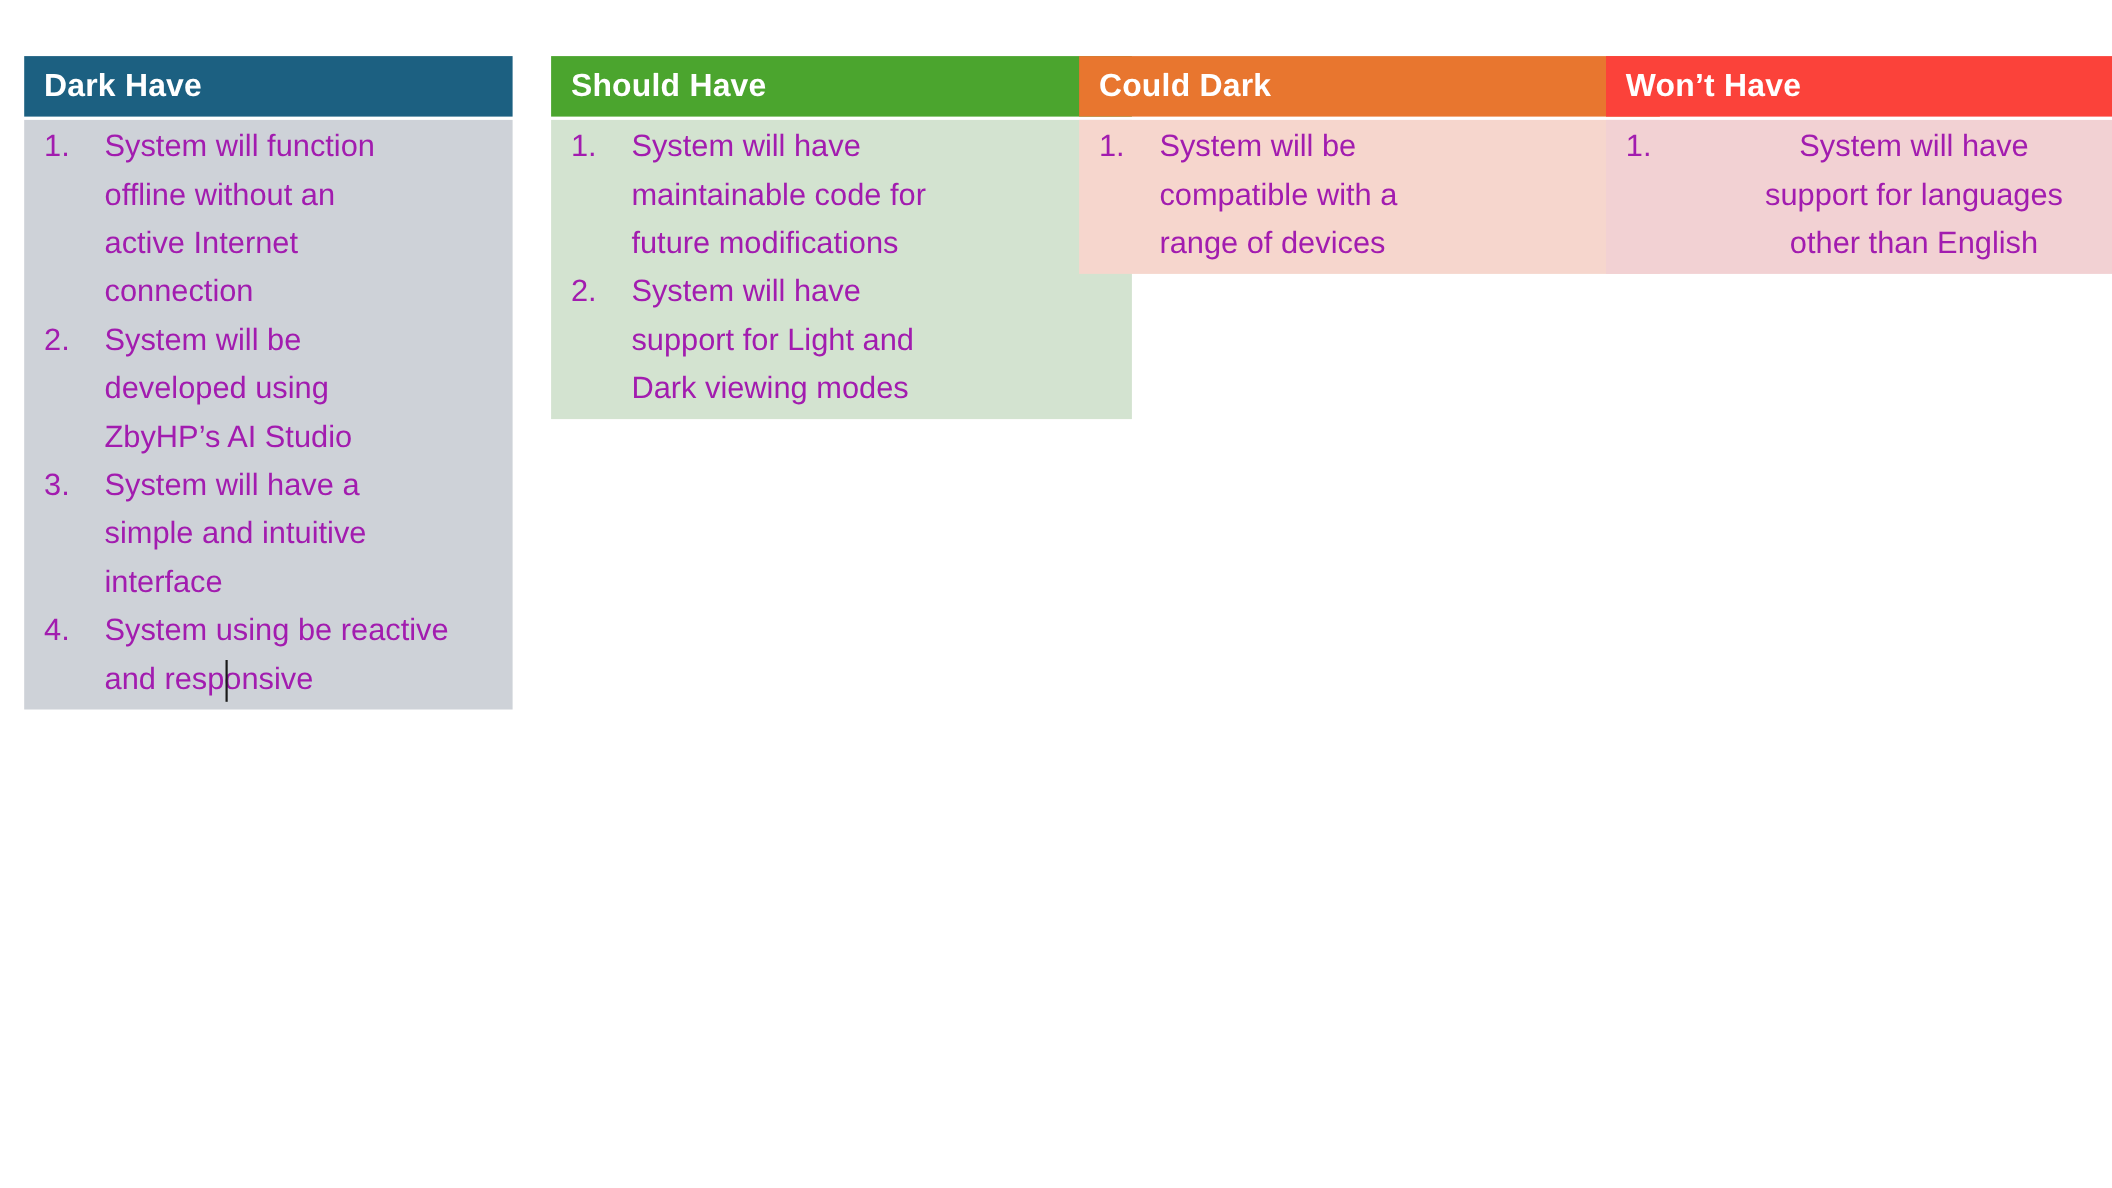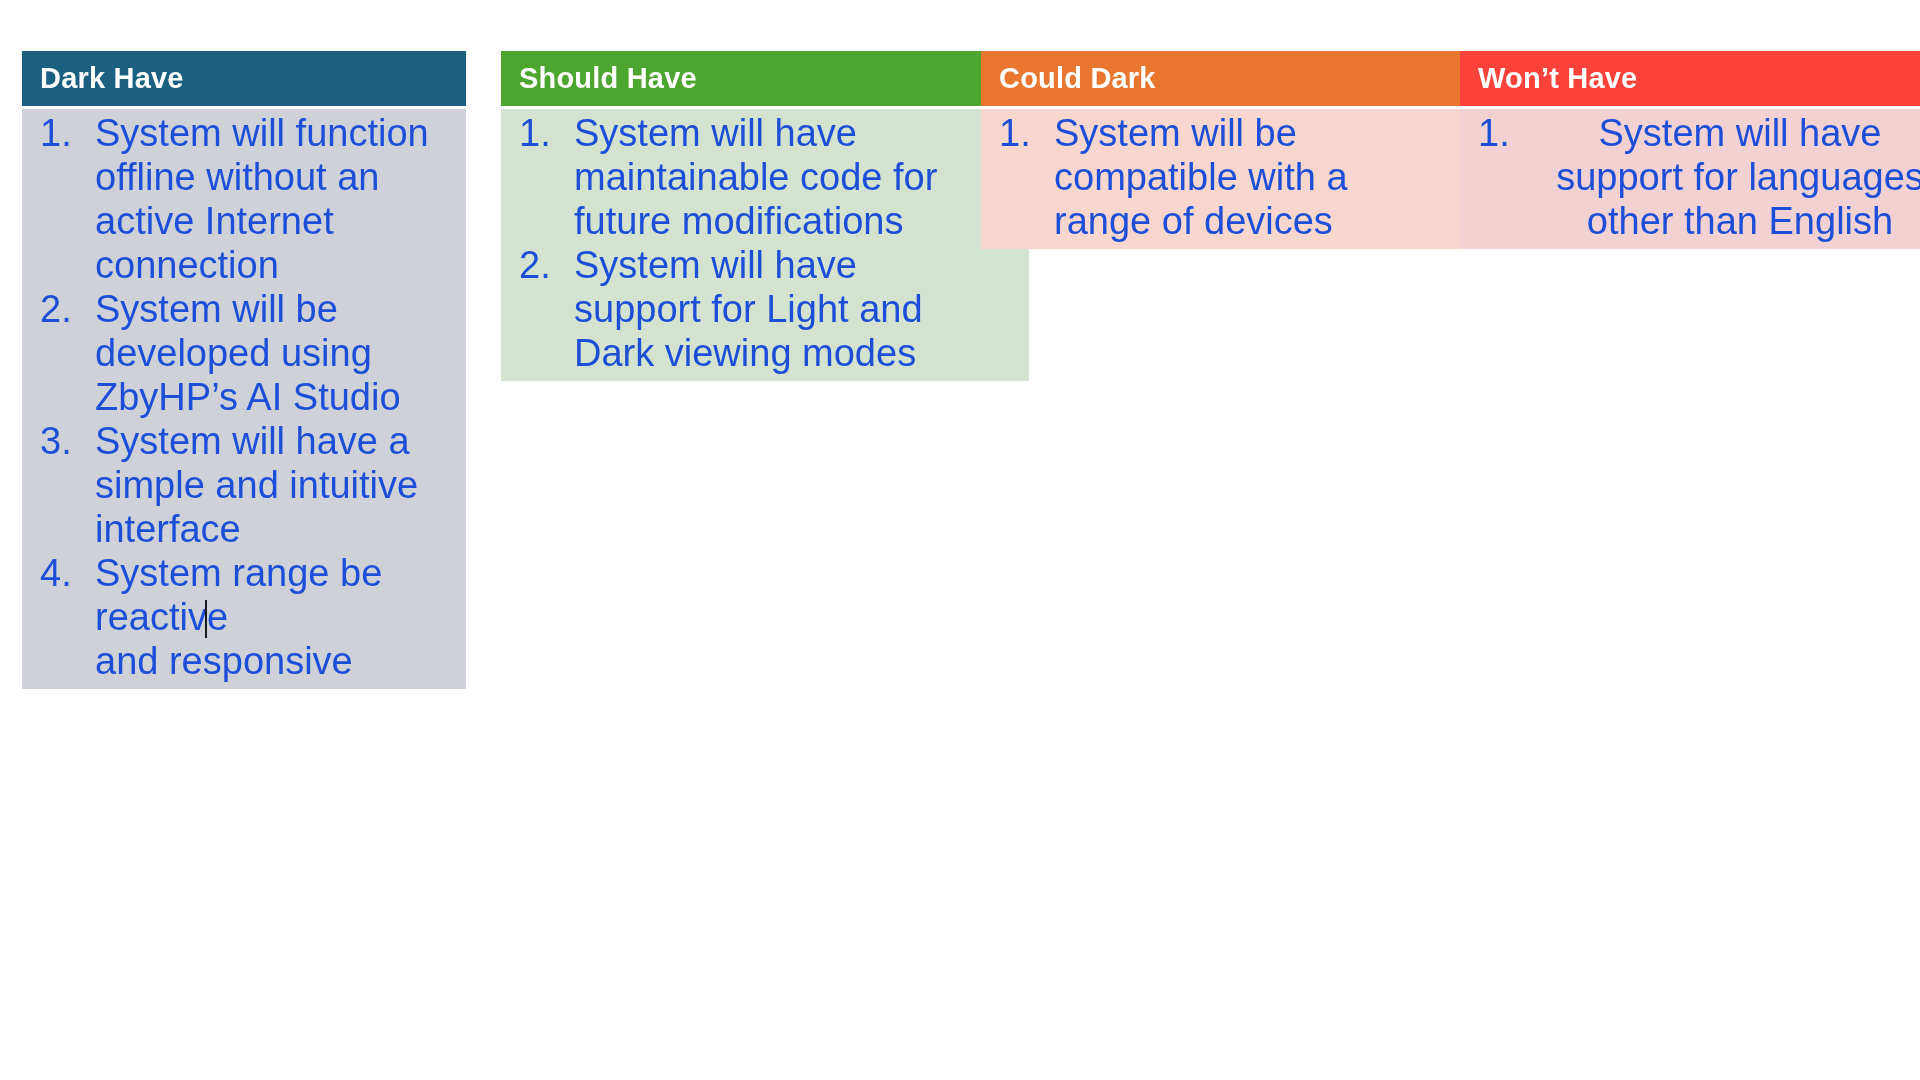--- a/index.html
+++ b/index.html
@@ -41,23 +41,23 @@
   .col-body {
     margin: 0;
     padding: 2px 8px 6px 0;
     list-style: none;
     counter-reset: item;
   }
   .col-body li {
     counter-increment: item;
     position: relative;
     padding-left: 73px;
-    font-size: 38px;
+    font-size: 28px;
     line-height: 44px;
-    color: #1d4ed8;
+    color: #a21caf;
     white-space: pre-line;
   }
   .col-body li::before {
     content: counter(item) ".";
     position: absolute;
     left: 18px;
     top: 0;
     white-space: normal;
   }
 
@@ -82,21 +82,21 @@
       <li>System will function
 offline without an
 active Internet
 connection</li>
       <li>System will be
 developed using
 ZbyHP’s AI Studio</li>
       <li>System will have a
 simple and intuitive
 interface</li>
-      <li>System range be reactive
+      <li>System using be reactive
 and responsive</li>
     </ol>
   </div>
 
   <div class="col col-2">
     <div class="col-header" style="background-color: rgb(75, 165, 46);">
       <span>Should Have</span>
     </div>
     <ol class="col-body" style="background-color: rgb(211, 227, 208);">
       <li>System will have

